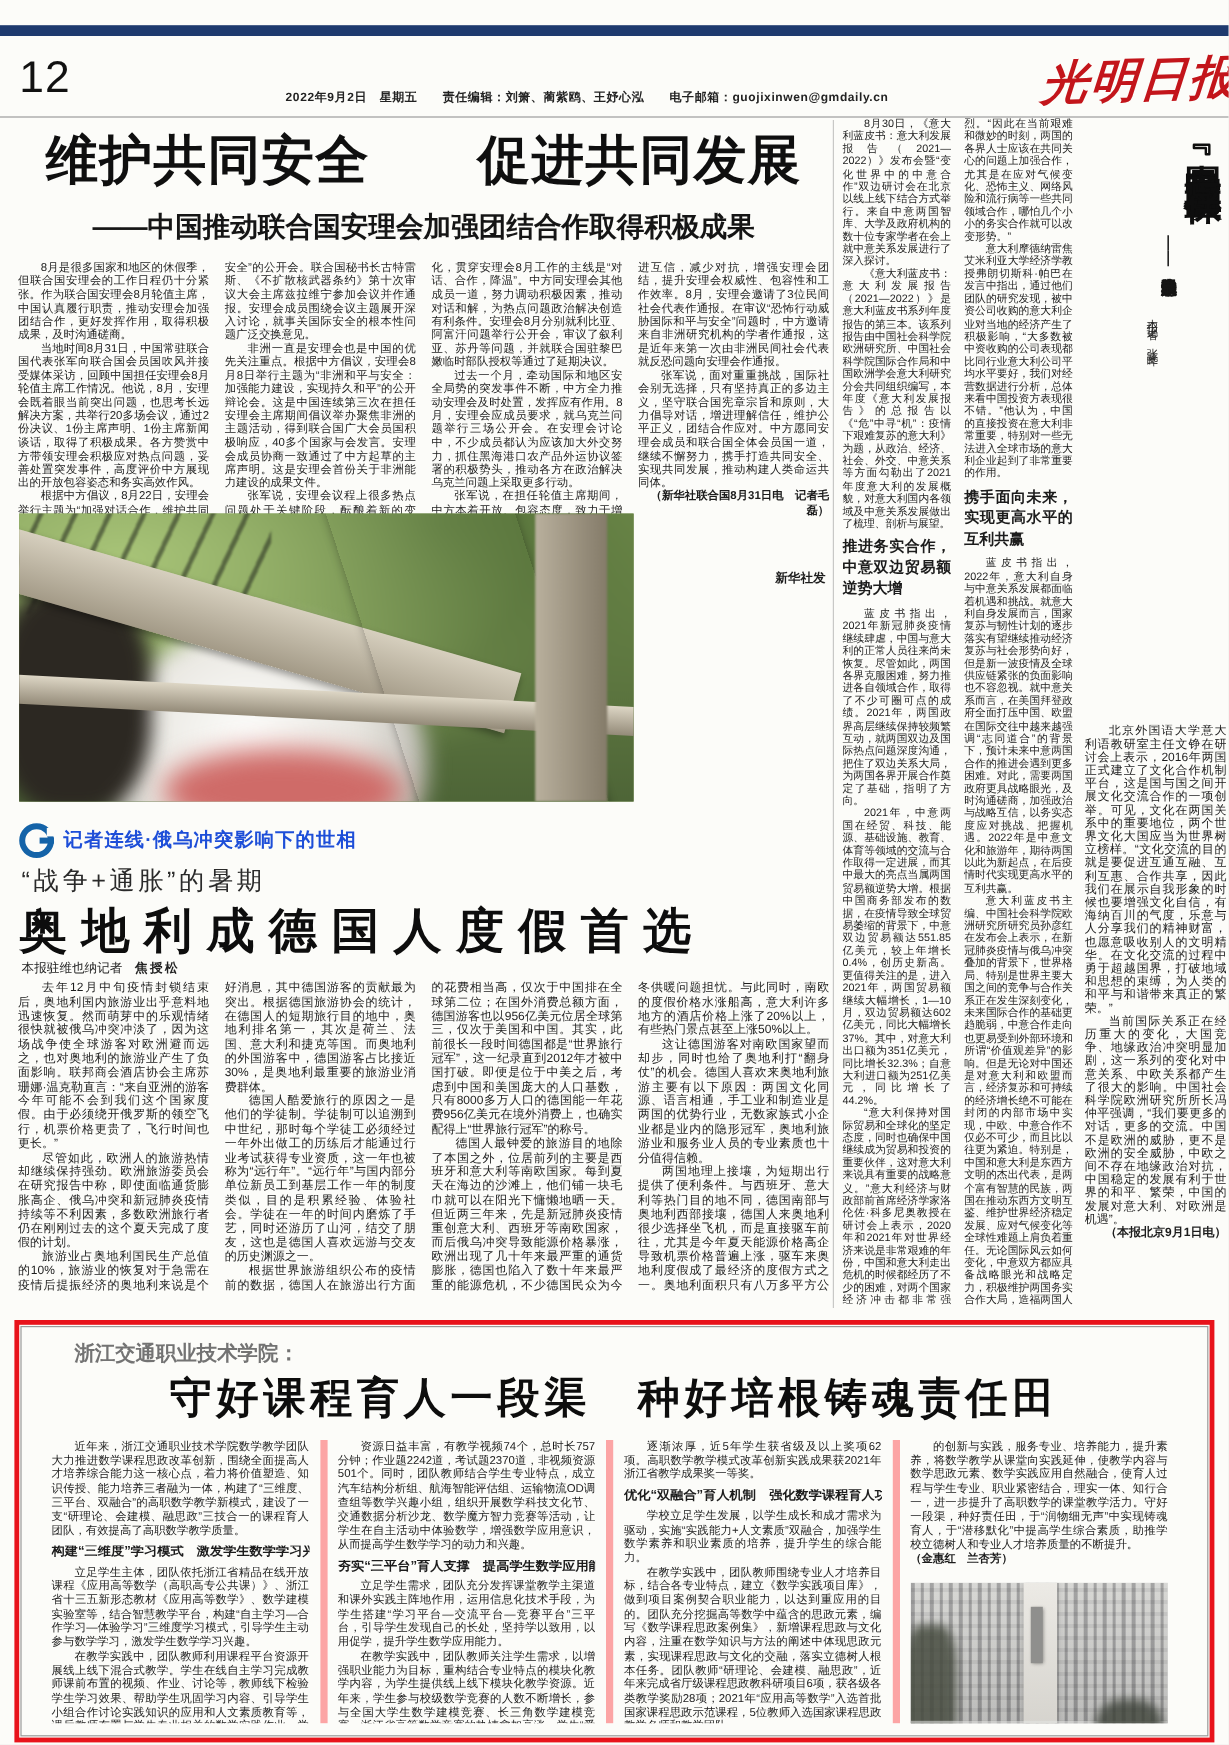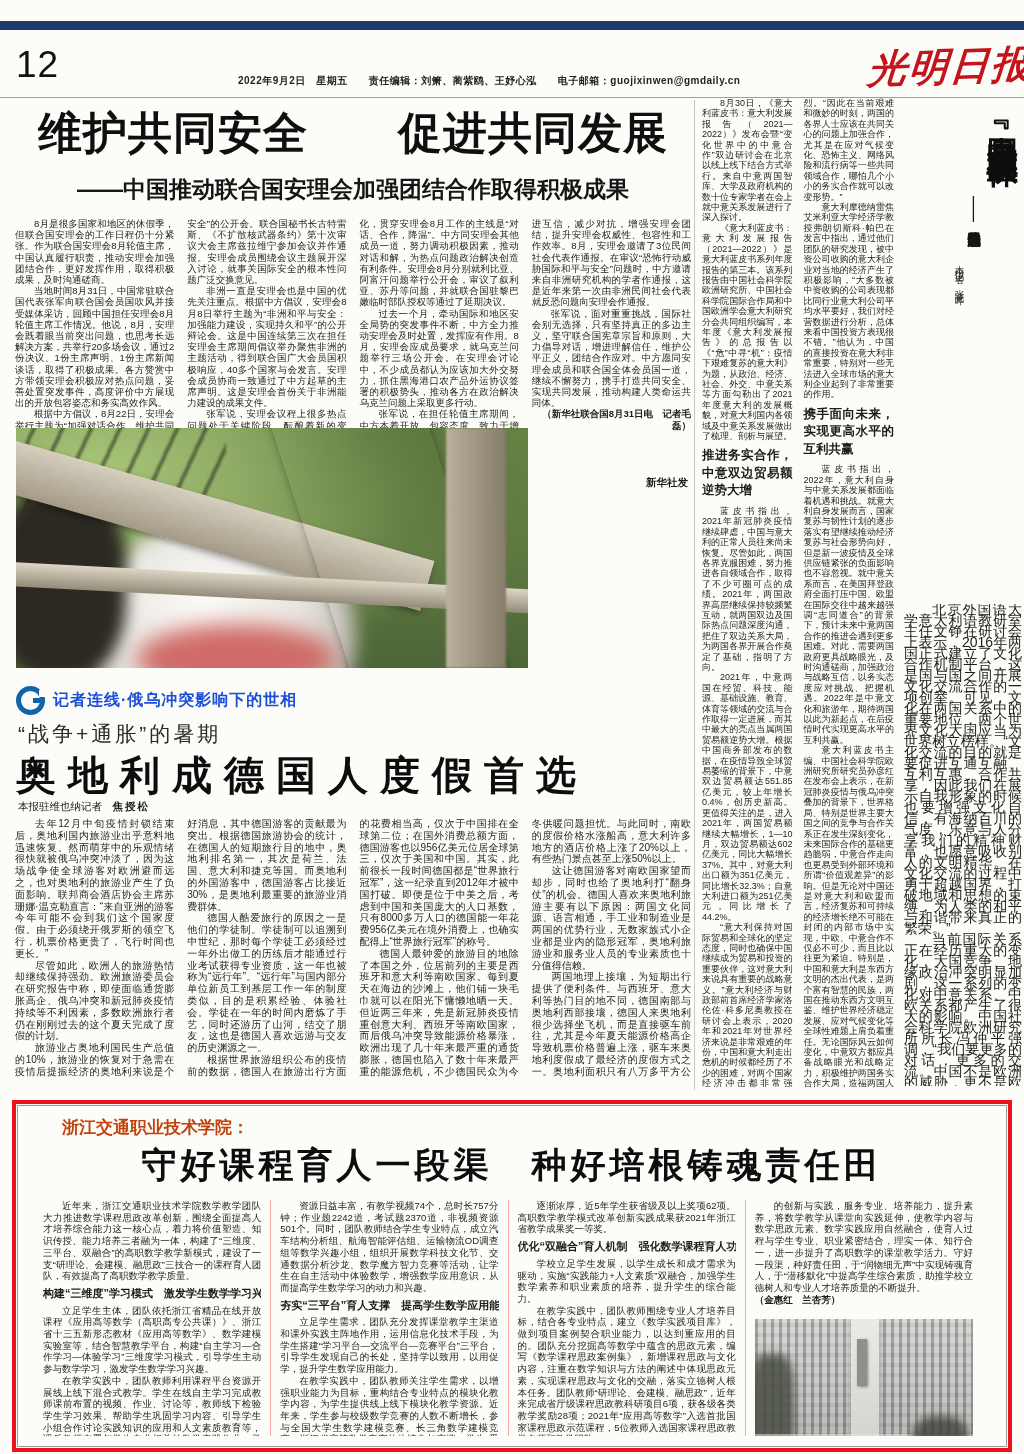--- a/index.html
+++ b/index.html
@@ -33,21 +33,21 @@
   
   #v-rule-1{left:694px;top:100px;width:1px;height:990px;background:#c8c8c6;}
   #italy-cols{left:702px;top:98px;width:192px;height:994px;column-count:2;column-gap:11px;
               font-size:9px;line-height:10.4px;column-fill:auto;overflow:hidden;}
   #italy-cols .b-h{font-size:12.5px;line-height:1.4;text-align:justify;margin:6px 0;}
   #italy-vhead{left:904px;top:110px;width:118px;height:498px;writing-mode:vertical-rl;}
   #italy-vhead h2{margin:0;font-size:31px;font-weight:900;line-height:1.3;letter-spacing:2px;
                   font-family:"Liberation Serif","DejaVu Serif",serif;color:#0e0e0e;}
   #italy-vsub{margin:0;font-size:13px;font-weight:700;padding-top:86px;line-height:1.25;color:#161616;}
   #italy-vby{margin:0;font-size:9.5px;padding-top:148px;letter-spacing:3px;color:#222;}
-  #italy-right-text{left:904px;top:604px;width:118px;height:482px;font-size:14px;line-height:11px;overflow:hidden;}
+  #italy-right-text{left:904px;top:604px;width:118px;height:482px;font-size:10px;line-height:11px;overflow:hidden;}
 
   
   #panda-photo{left:16px;top:428px;width:512px;height:240px;overflow:hidden;background:#6f8a4a;}
   .pp{position:absolute;}
   .pp-bg{inset:-10px;background:
      radial-gradient(ellipse at 18% 18%,#a8c478 0%,rgba(168,196,120,0) 55%),
      radial-gradient(ellipse at 68% 8%,#55713a 0%,rgba(85,113,58,0) 50%),
      radial-gradient(ellipse at 45% 45%,#8aa65e 0%,rgba(138,166,94,0) 55%),
      linear-gradient(180deg,#74904d,#4c6336);filter:blur(5px);}
   .pp-fence{left:-10px;top:-6px;width:220px;height:90px;
@@ -79,26 +79,26 @@
   #austria-headline{left:16px;top:748px;width:676px;font-size:40px;font-weight:900;color:#0d0d0d;
      font-family:"Liberation Serif","DejaVu Serif",serif;letter-spacing:12px;white-space:nowrap;}
   #austria-byline{left:18px;top:800px;font-size:10.5px;color:#222;}
   #austria-byline b{letter-spacing:2px;}
   #austria-body{left:15px;top:818px;width:676px;height:271px;column-count:4;column-gap:13px;
      font-size:10px;line-height:11.8px;column-fill:auto;overflow:hidden;}
 
   
   #college-box{left:12px;top:1100px;width:992px;height:344px;border:4px solid #e8131b;background:#fcfcf9;}
   #college-box::after{content:"";position:absolute;inset:1px;border:1px solid #9a9a9a;pointer-events:none;}
-  #college-kicker{left:46px;top:12px;font-size:17px;font-weight:900;color:#c2410c;}
+  #college-kicker{left:46px;top:12px;font-size:17px;font-weight:900;color:#737373;}
   #college-headline{left:0;top:38px;width:100%;text-align:center;font-size:35px;font-weight:900;color:#0d0d0d;
      font-family:"Liberation Serif","DejaVu Serif",serif;letter-spacing:4px;white-space:nowrap;}
   #college-cols{left:18px;top:96px;width:948px;height:236px;display:flex;}
   .c-col{flex:1 1 0;padding:0 9px;font-size:9.5px;line-height:11.7px;overflow:hidden;}
-  .c-col + .c-col{border-left:1px solid #fca5a5;}
+  .c-col + .c-col{border-left:6px solid #fca5a5;}
   .c-col .b-h{font-size:11px;white-space:nowrap;overflow:hidden;margin:6px 0 5px 0;}
   #campus-photo{position:relative;margin-top:14px;width:100%;height:138px;overflow:hidden;
      background:linear-gradient(180deg,#d3d3d0 0%,#bcbcba 55%,#a6a6a4 100%);}
   .cp{position:absolute;}
   .cp-blocks{inset:0;background:
      repeating-linear-gradient(90deg,rgba(45,45,50,.38) 0 3px,rgba(235,235,232,.25) 3px 8px),
      repeating-linear-gradient(0deg,rgba(90,90,95,.20) 0 4px,rgba(220,220,218,.12) 4px 10px);opacity:.75;}
   .cp-plaza{left:44%;top:0;width:13%;height:100%;background:linear-gradient(180deg,#eceae5,#d2d0ca);box-shadow:0 0 6px rgba(0,0,0,.25);}
   .cp-trees-l{left:-2%;top:25%;width:20%;height:80%;border-radius:30%;background:#474c40;filter:blur(4px);opacity:.85;}
   .cp-trees-r{right:2%;bottom:-8%;width:26%;height:38%;border-radius:40%;background:#3c4138;filter:blur(4px);opacity:.8;}

